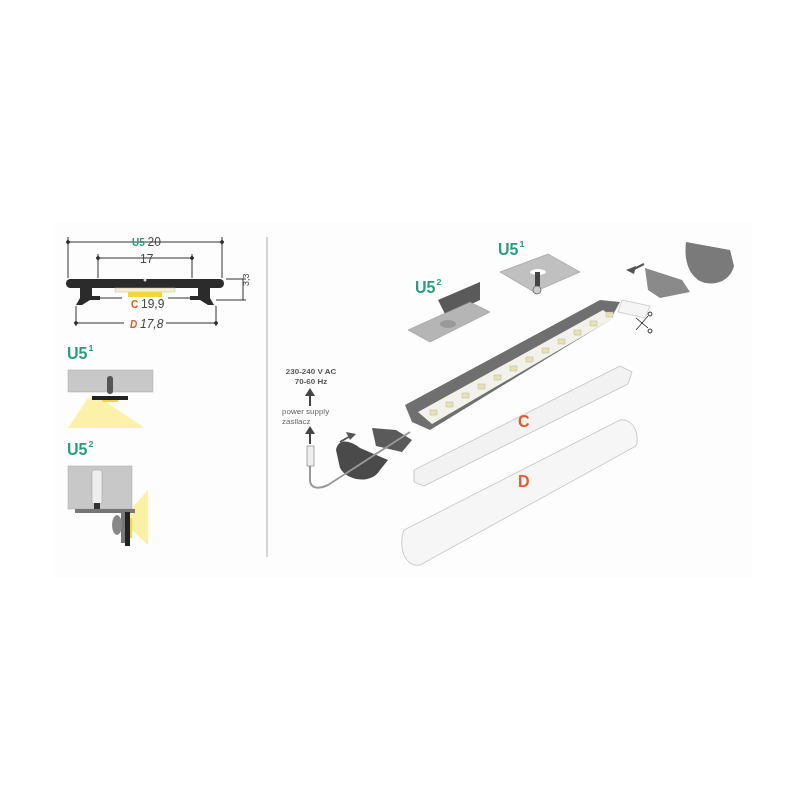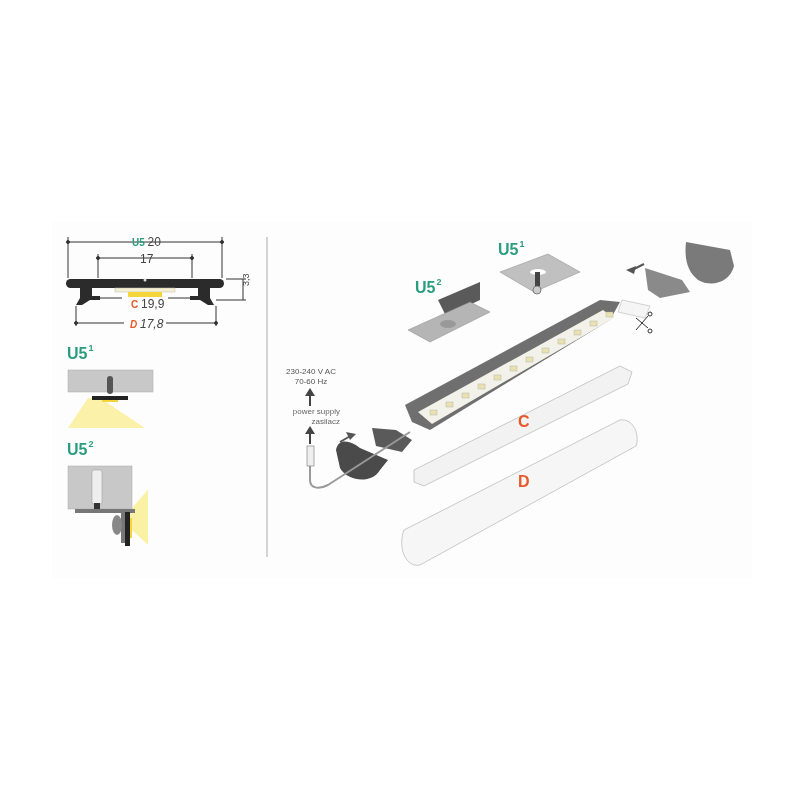--- a/index.html
+++ b/index.html
@@ -5,22 +5,22 @@
   html,body{margin:0;padding:0;background:#ffffff;}
   body{width:800px;height:800px;position:relative;overflow:hidden;font-family:"Liberation Sans",sans-serif;}
   .panel{position:absolute;left:52px;top:222px;width:700px;height:356px;background:#fdfdfd;}
   .divider{position:absolute;left:266px;top:237px;width:2px;height:320px;background:#d4d4d4;}
   svg{position:absolute;left:0;top:0;}
   .lbl{position:absolute;white-space:nowrap;line-height:1;}
   .green{color:#2a9d7f;font-weight:bold;}
   .orange{color:#e8582a;font-weight:bold;}
   .dim{color:#444;font-size:12px;}
   .sup{font-size:9px;vertical-align:top;position:relative;top:-2px;margin-left:1px;font-weight:bold;color:#2a9d7f;}
-  .ps{color:#555;font-size:8px;text-align:center;font-weight:normal;}
-  .ps2{color:#666;font-size:8px;text-align:right;}
+  .ps{color:#555;font-size:8px;text-align:center;font-weight:bold;}
+  .ps2{color:#666;font-size:8px;text-align:left;}
 </style>
 </head>
 <body>
 
 <div class="panel"></div>
 <div class="divider"></div>
 
 <svg width="800" height="800">
 
   <g stroke="#333" stroke-width="1">

